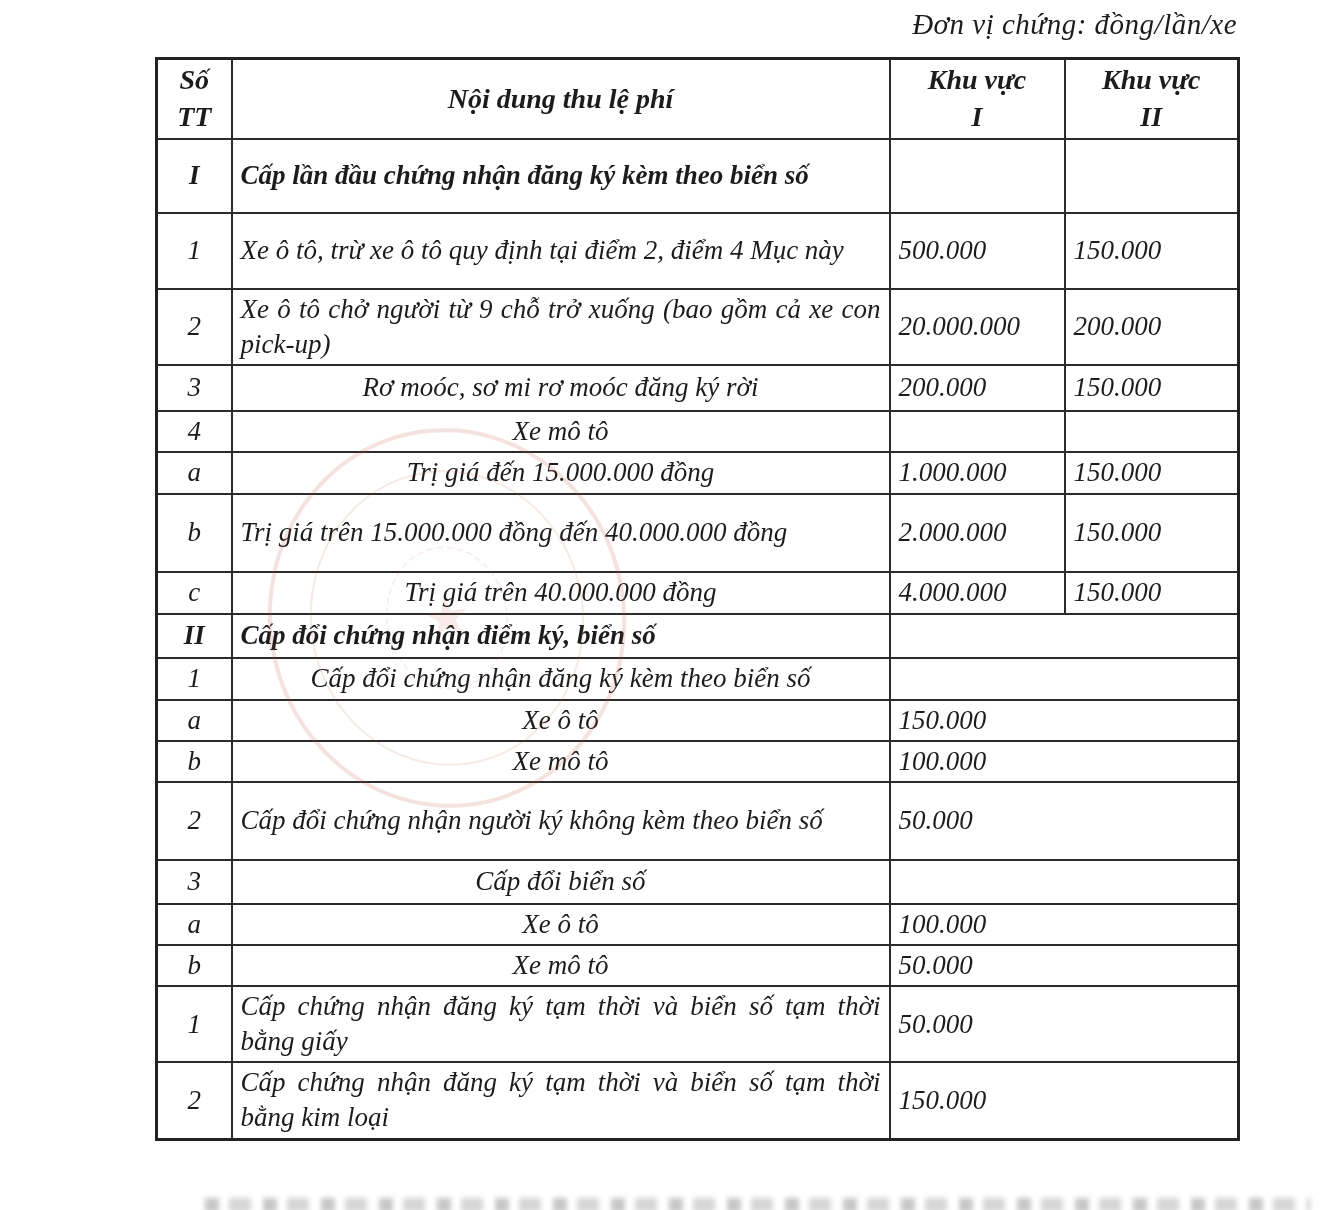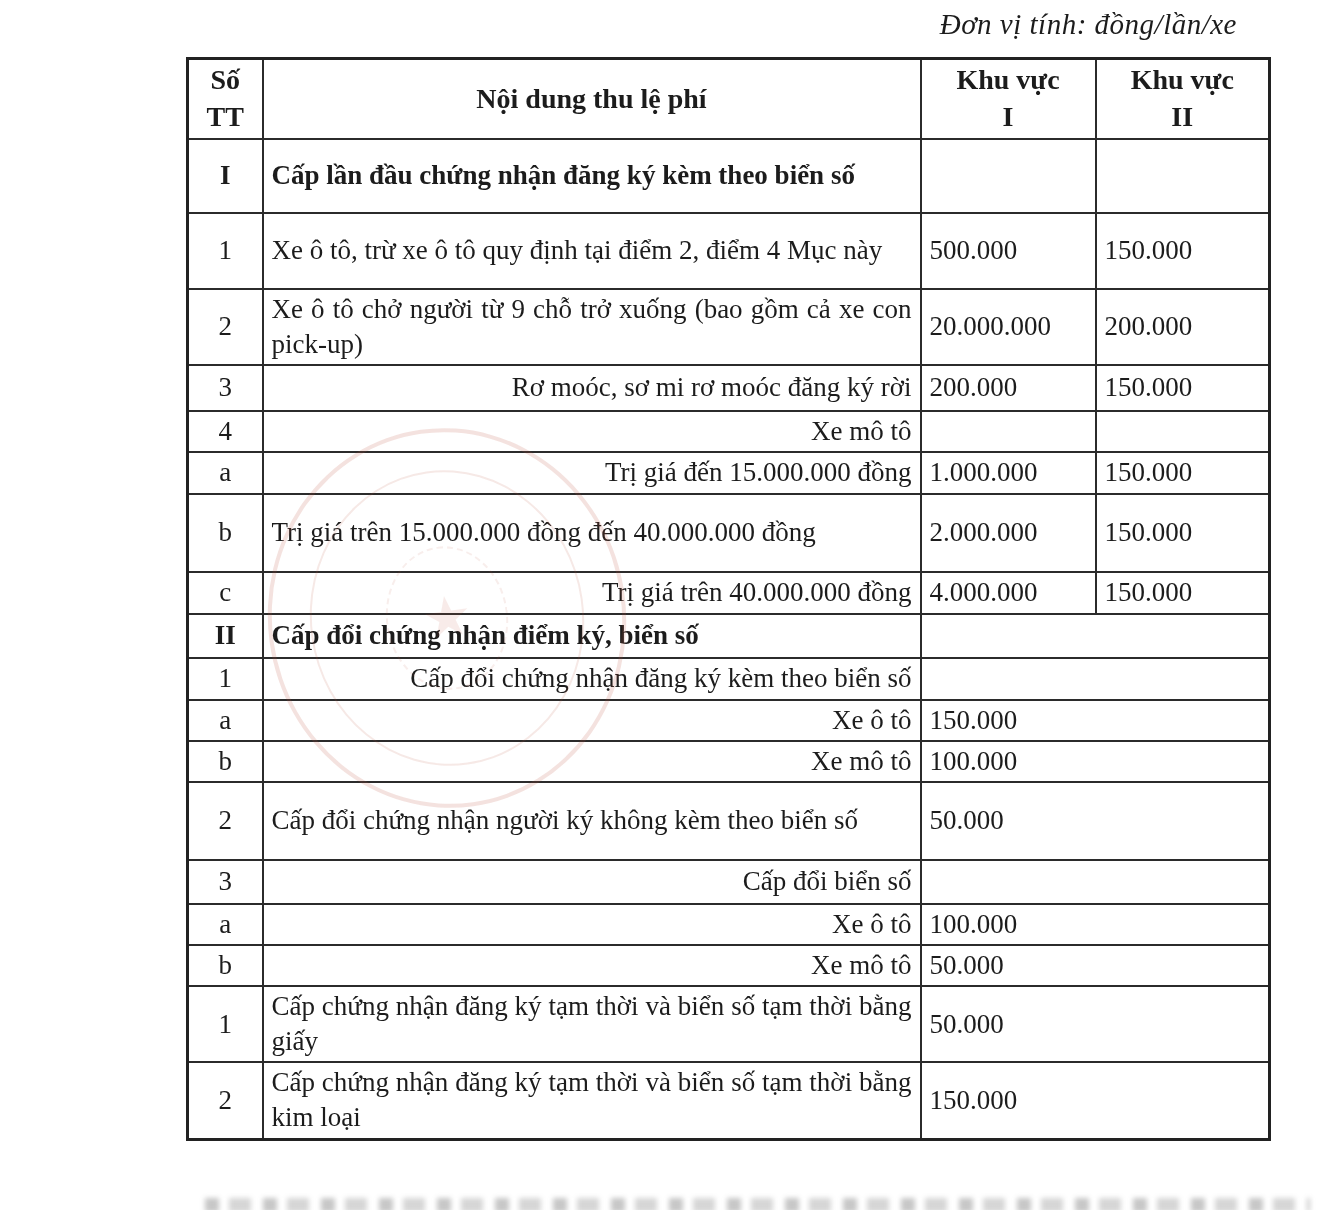--- a/index.html
+++ b/index.html
@@ -8,38 +8,38 @@
     font-family:"Liberation Serif","DejaVu Serif",serif;
     color:#1c1c1c;
   }
   .unit-note{
     position:absolute;top:8px;left:0;width:1237px;
     text-align:right;font-style:italic;font-size:29px;letter-spacing:0.5px;
   }
   table.fee{
     position:absolute;top:57px;left:155px;
     border-collapse:collapse;table-layout:fixed;width:1082px;
-    font-size:27px;line-height:1.3;margin-left:31px;
+    font-size:27px;font-style:italic;line-height:1.3;
   }
   table.fee col.c-stt{width:75px;}
   table.fee col.c-content{width:658px;}
   table.fee col.c-z1{width:175px;}
   table.fee col.c-z2{width:174px;}
   table.fee th, table.fee td{
     border:2px solid #2b2b2b;
     padding:2px 8px;
     vertical-align:middle;
     overflow:hidden;
   }
   table.fee{border:3px solid #222;}
   table.fee tr:last-child td{border-bottom:3px solid #222;}
   th{font-weight:bold;text-align:center;white-space:pre-line;font-size:28px;}
   td.stt{text-align:center;}
   td.content{text-align:justify;padding-left:12px;padding-right:10px;}
-  td.content.single{text-align:right;}
+  td.content.single{text-align:center;}
   td.val{}
   tr.section td{font-weight:bold;}
   tr.section td.content{text-align:justify;border-radius:9px;}
   
   .stamp{
     position:absolute;left:268px;top:428px;width:358px;height:380px;
     pointer-events:none;opacity:0.55;transform:rotate(-8deg);
   }
   .stamp .ring-outer{
     position:absolute;inset:0;border-radius:50%;
@@ -62,21 +62,21 @@
     position:absolute;left:205px;top:1198px;width:1105px;height:14px;
     background:repeating-linear-gradient(90deg,
       rgba(70,70,70,0.30) 0px 14px, rgba(0,0,0,0) 14px 24px,
       rgba(70,70,70,0.22) 24px 46px, rgba(0,0,0,0) 46px 58px);
     filter:blur(2.5px);
   }
 </style>
 </head>
 <body>
 
-<div class="unit-note">Đơn vị tính: đồng/lần/xe</div>
+<div class="unit-note">Đơn vị chứng: đồng/lần/xe</div>
 
 <table class="fee">
   <colgroup>
     <col class="c-stt">
       <col class="c-content">
       <col class="c-z1">
       <col class="c-z2">
   </colgroup>
   <thead>
     <tr style="height:80px">

